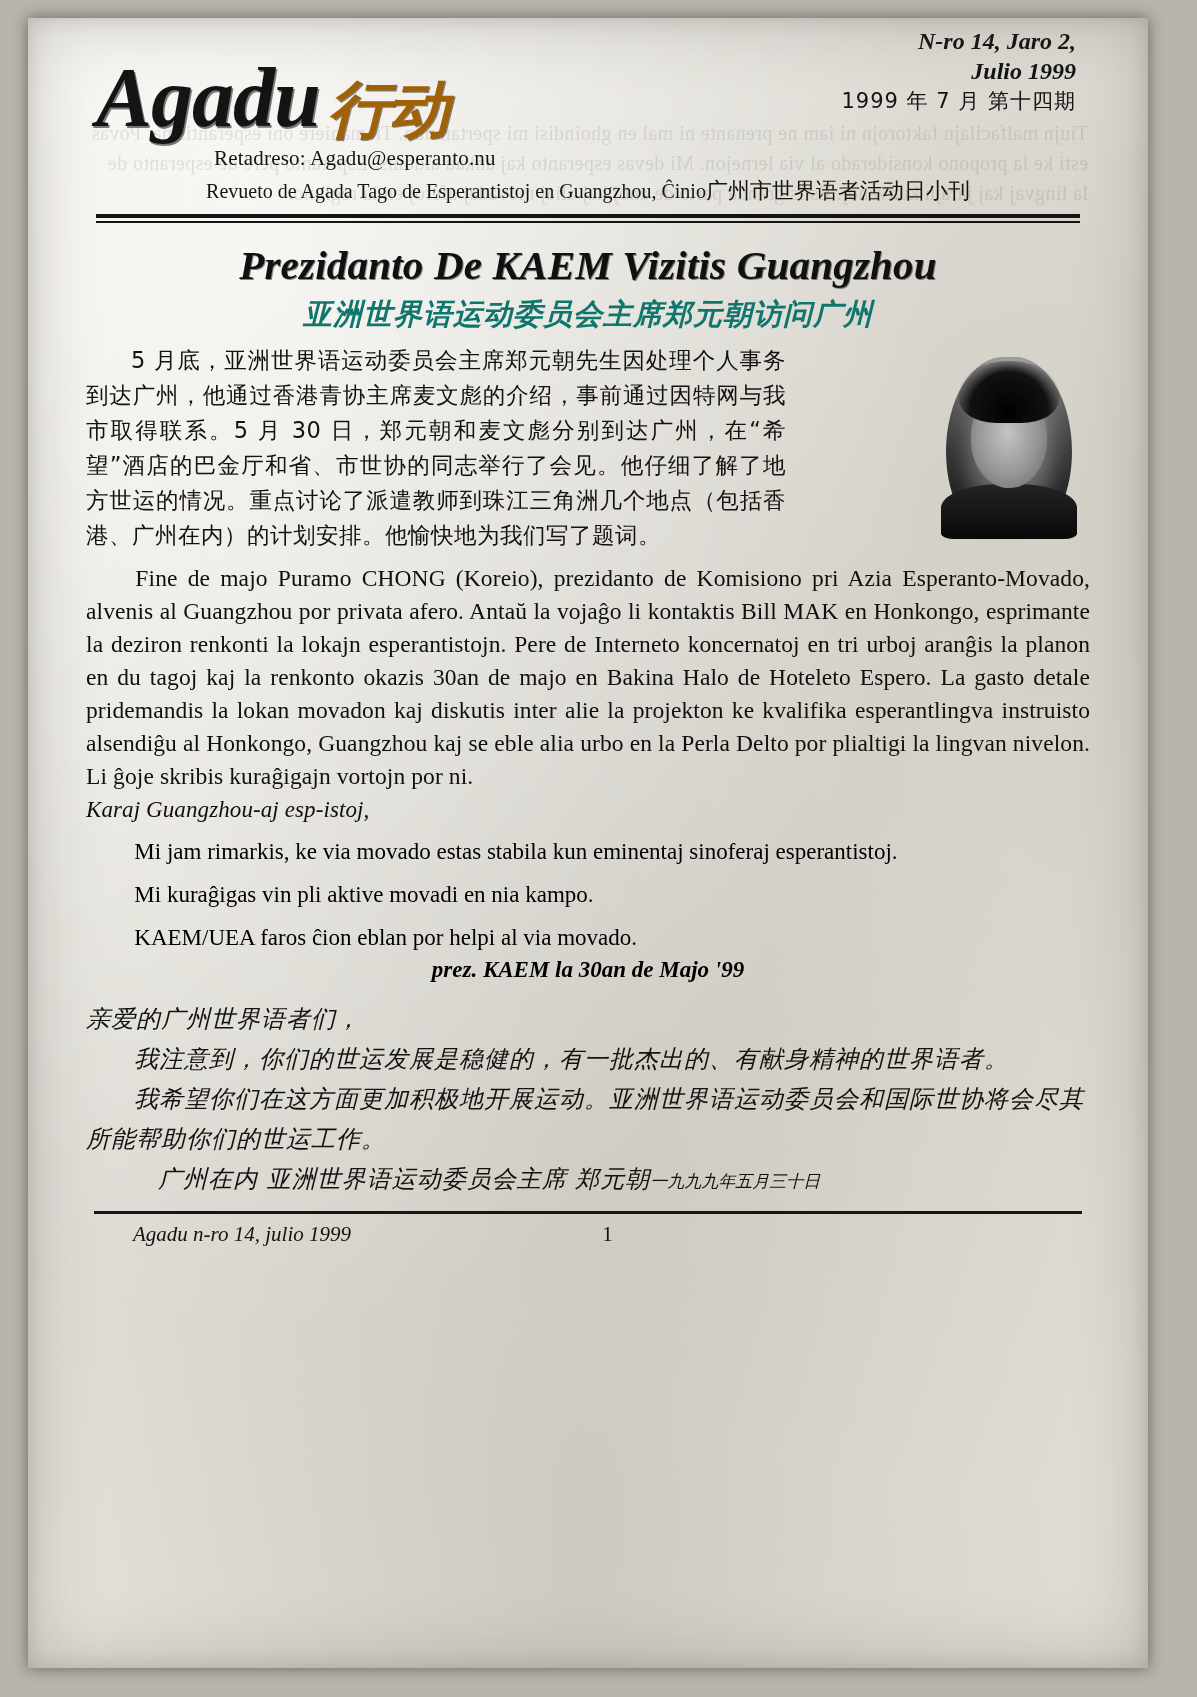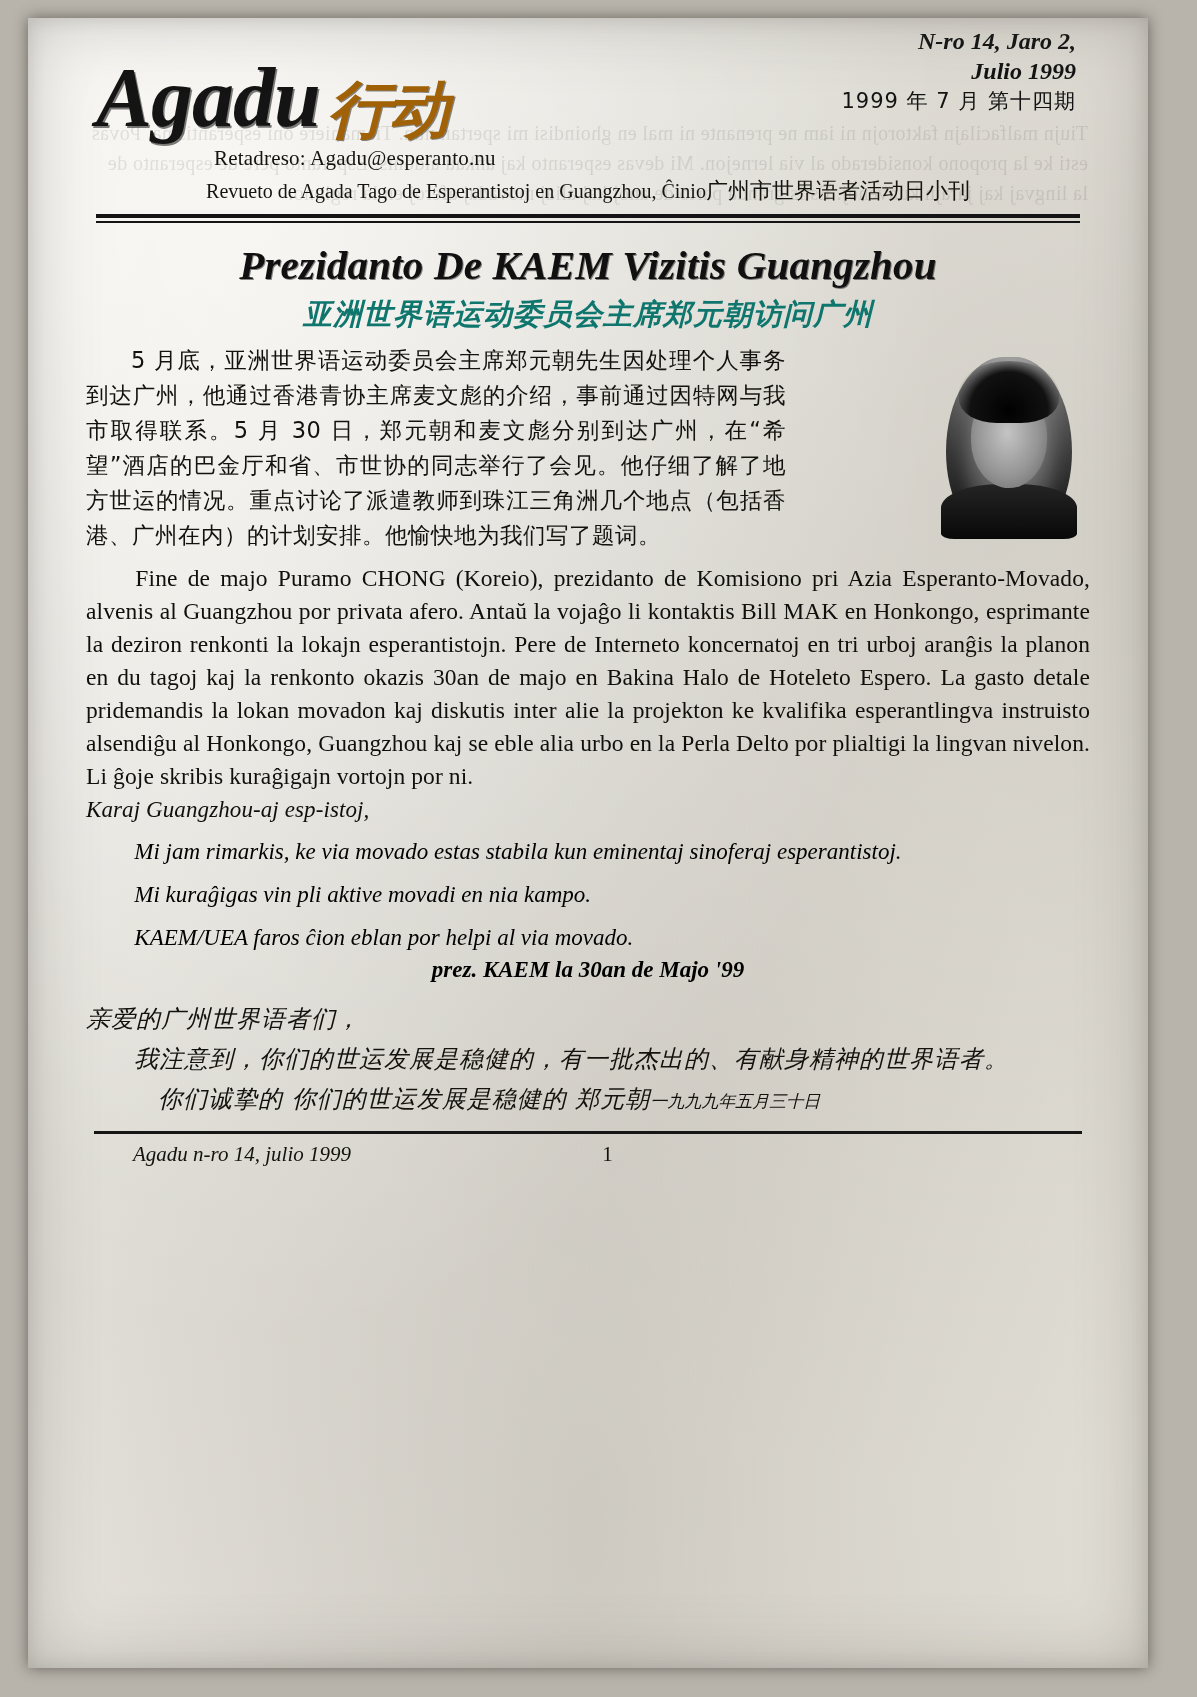--- a/index.html
+++ b/index.html
@@ -142,21 +142,21 @@
   
   .eo{
     margin-top:4px;
     font-size:23.5px;line-height:33px;
     color:#100f0c;text-align:justify;
     letter-spacing:.1px;
   }
   .eo p{margin:0;}
   .eo .indent{text-indent:2.1em;}
   .sal{font-style:italic;font-size:23px;margin-top:2px;}
-  .letter{font-style:italic;font-size:23px;line-height:34px;text-align:justify;}
+  .letter{font-size:23px;line-height:34px;text-align:justify;}
   .letter p{margin:9px 0 0 0;}
   .letter .ind{text-indent:2.1em;}
   .sign-row{
     margin-top:10px;text-align:center;
     font-style:italic;font-size:23px;
   }
   .hand{
     font-family:"DejaVu Serif",serif;
     font-style:italic;font-size:27px;
     letter-spacing:1.5px;
@@ -243,22 +243,23 @@
       <p class="ind">Mi jam rimarkis, ke via movado estas stabila kun eminentaj sinoferaj esperantistoj.</p>
       <p class="ind">Mi kuraĝigas vin pli aktive movadi en nia kampo.</p>
       <p class="ind">KAEM/UEA faros ĉion eblan por helpi al via movado.</p>
     </div>
 
     <div class="sign-row2">prez. KAEM la 30an de Majo '99</div>
 
     <div class="cn-letter">
       <p>亲爱的广州世界语者们，</p>
       <p class="ind">我注意到，你们的世运发展是稳健的，有一批杰出的、有献身精神的世界语者。</p>
+      <p class="ind">我希望你们在这方面更加积极地开展运动。亚洲世界语运动委员会和国际世协将会尽其所能帮助你们的世运工作。</p>
       <p class="cn-sign">
-        <span>你们诚挚的  你们的世运发展是稳健的    郑元朝</span><span class="date">一九九九年五月三十日</span>
+        <span>广州在内  亚洲世界语运动委员会主席    郑元朝</span><span class="date">一九九九年五月三十日</span>
       </p>
     </div>
 
     <div class="foot-rule"></div>
     <div class="footer">
       <span>Agadu n-ro 14, julio 1999</span>
       <span class="pg">1</span>
     </div>
 
   </div>

